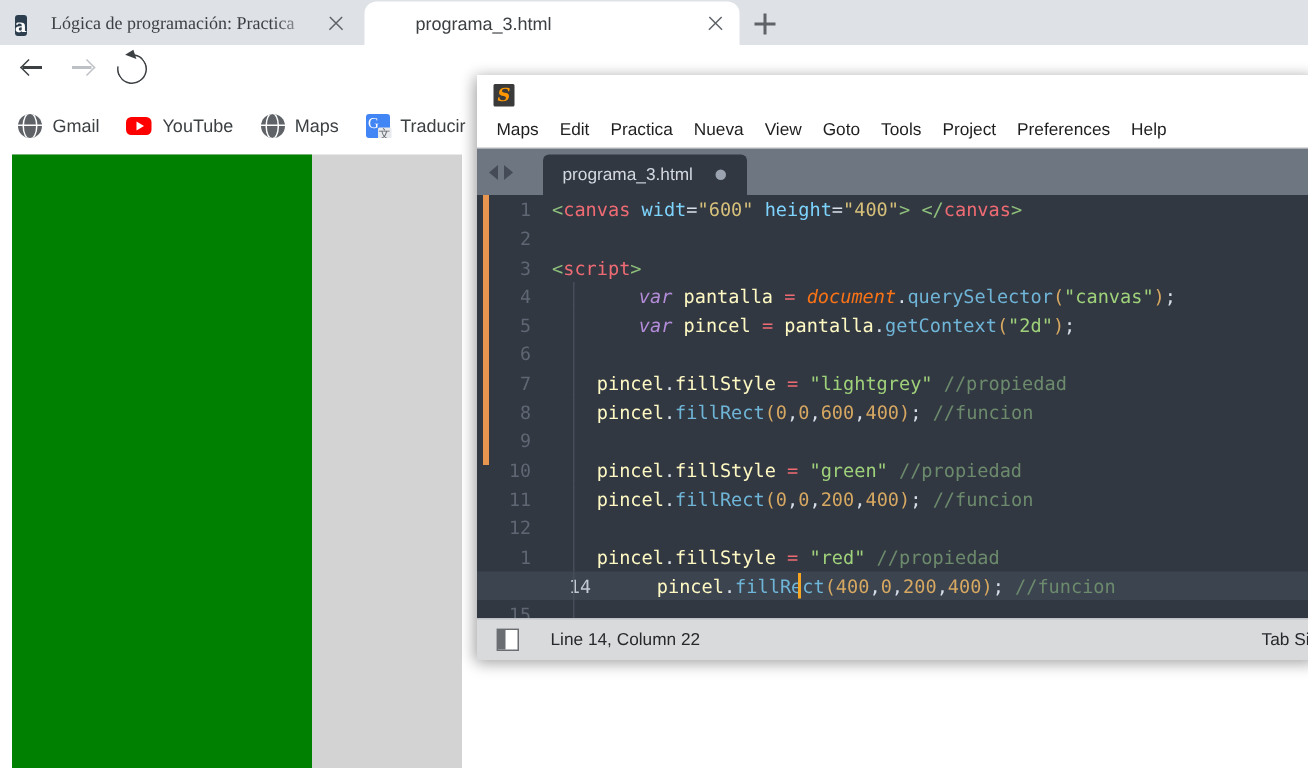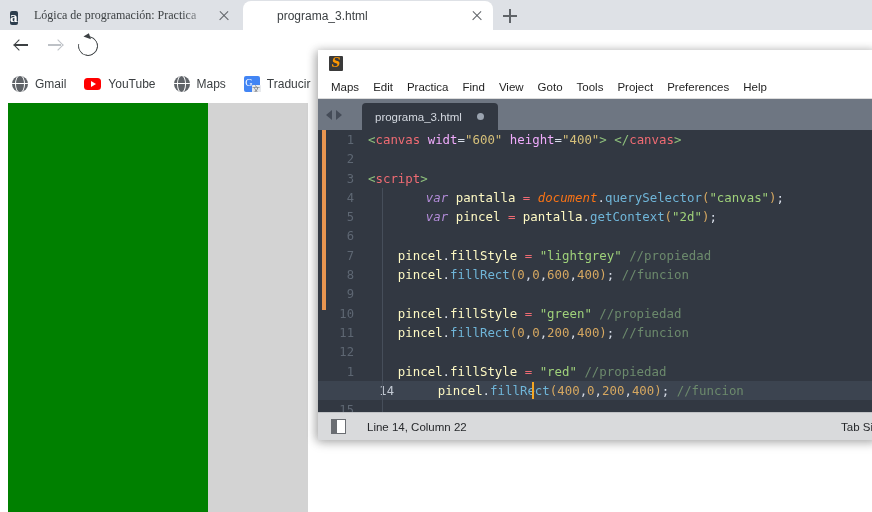--- a/index.html
+++ b/index.html
@@ -259,21 +259,21 @@
     margin-right:14px; font-size:12.2px;
   }
   .cl.active .ln { color:#c3cad4;padding-left:40px; }
   .cl .guide {
     position:absolute; left:64px; top:0; width:1px; height:19.3px;
     background:#464e5a;
   }
   .tok { }
   .t-tag   { color:#ef6b73; }
   .t-brack { color:#8ec07c; }
-  .t-attr  { color:#f0abfc;text-align:right; }
+  .t-attr  { color:#7dd3fc;text-align:right; }
   .t-str   { color:#9fd17a; }
   .t-str2  { color:#d6c07a; }
   .t-kw    { color:#b38cd9; font-style:italic;margin-left:28px; }
   .t-plain { color:#fef9c3; }
   .t-fn    { color:#6fb5d8; }
   .t-builtin { color:#f97316; font-style:italic; }
   .t-num   { color:#d6a861; }
   .t-punc  { color:#d8dee9; }
   .t-op    { color:#ef6b73; }
   .t-com   { color:#6c8a6c; }
@@ -371,21 +371,21 @@
   <div class="sublime">
 
     <div class="st-titlebar">
       <span class="st-logo">S</span>
     </div>
 
     <div class="st-menubar">
       <span class="st-menu">Maps</span>
       <span class="st-menu">Edit</span>
       <span class="st-menu">Practica</span>
-      <span class="st-menu">Find</span>
+      <span class="st-menu">Nueva</span>
       <span class="st-menu">View</span>
       <span class="st-menu">Goto</span>
       <span class="st-menu">Tools</span>
       <span class="st-menu">Project</span>
       <span class="st-menu">Preferences</span>
       <span class="st-menu">Help</span>
     </div>
 
     <div class="st-tabbar">
       <div class="st-navarrows">

